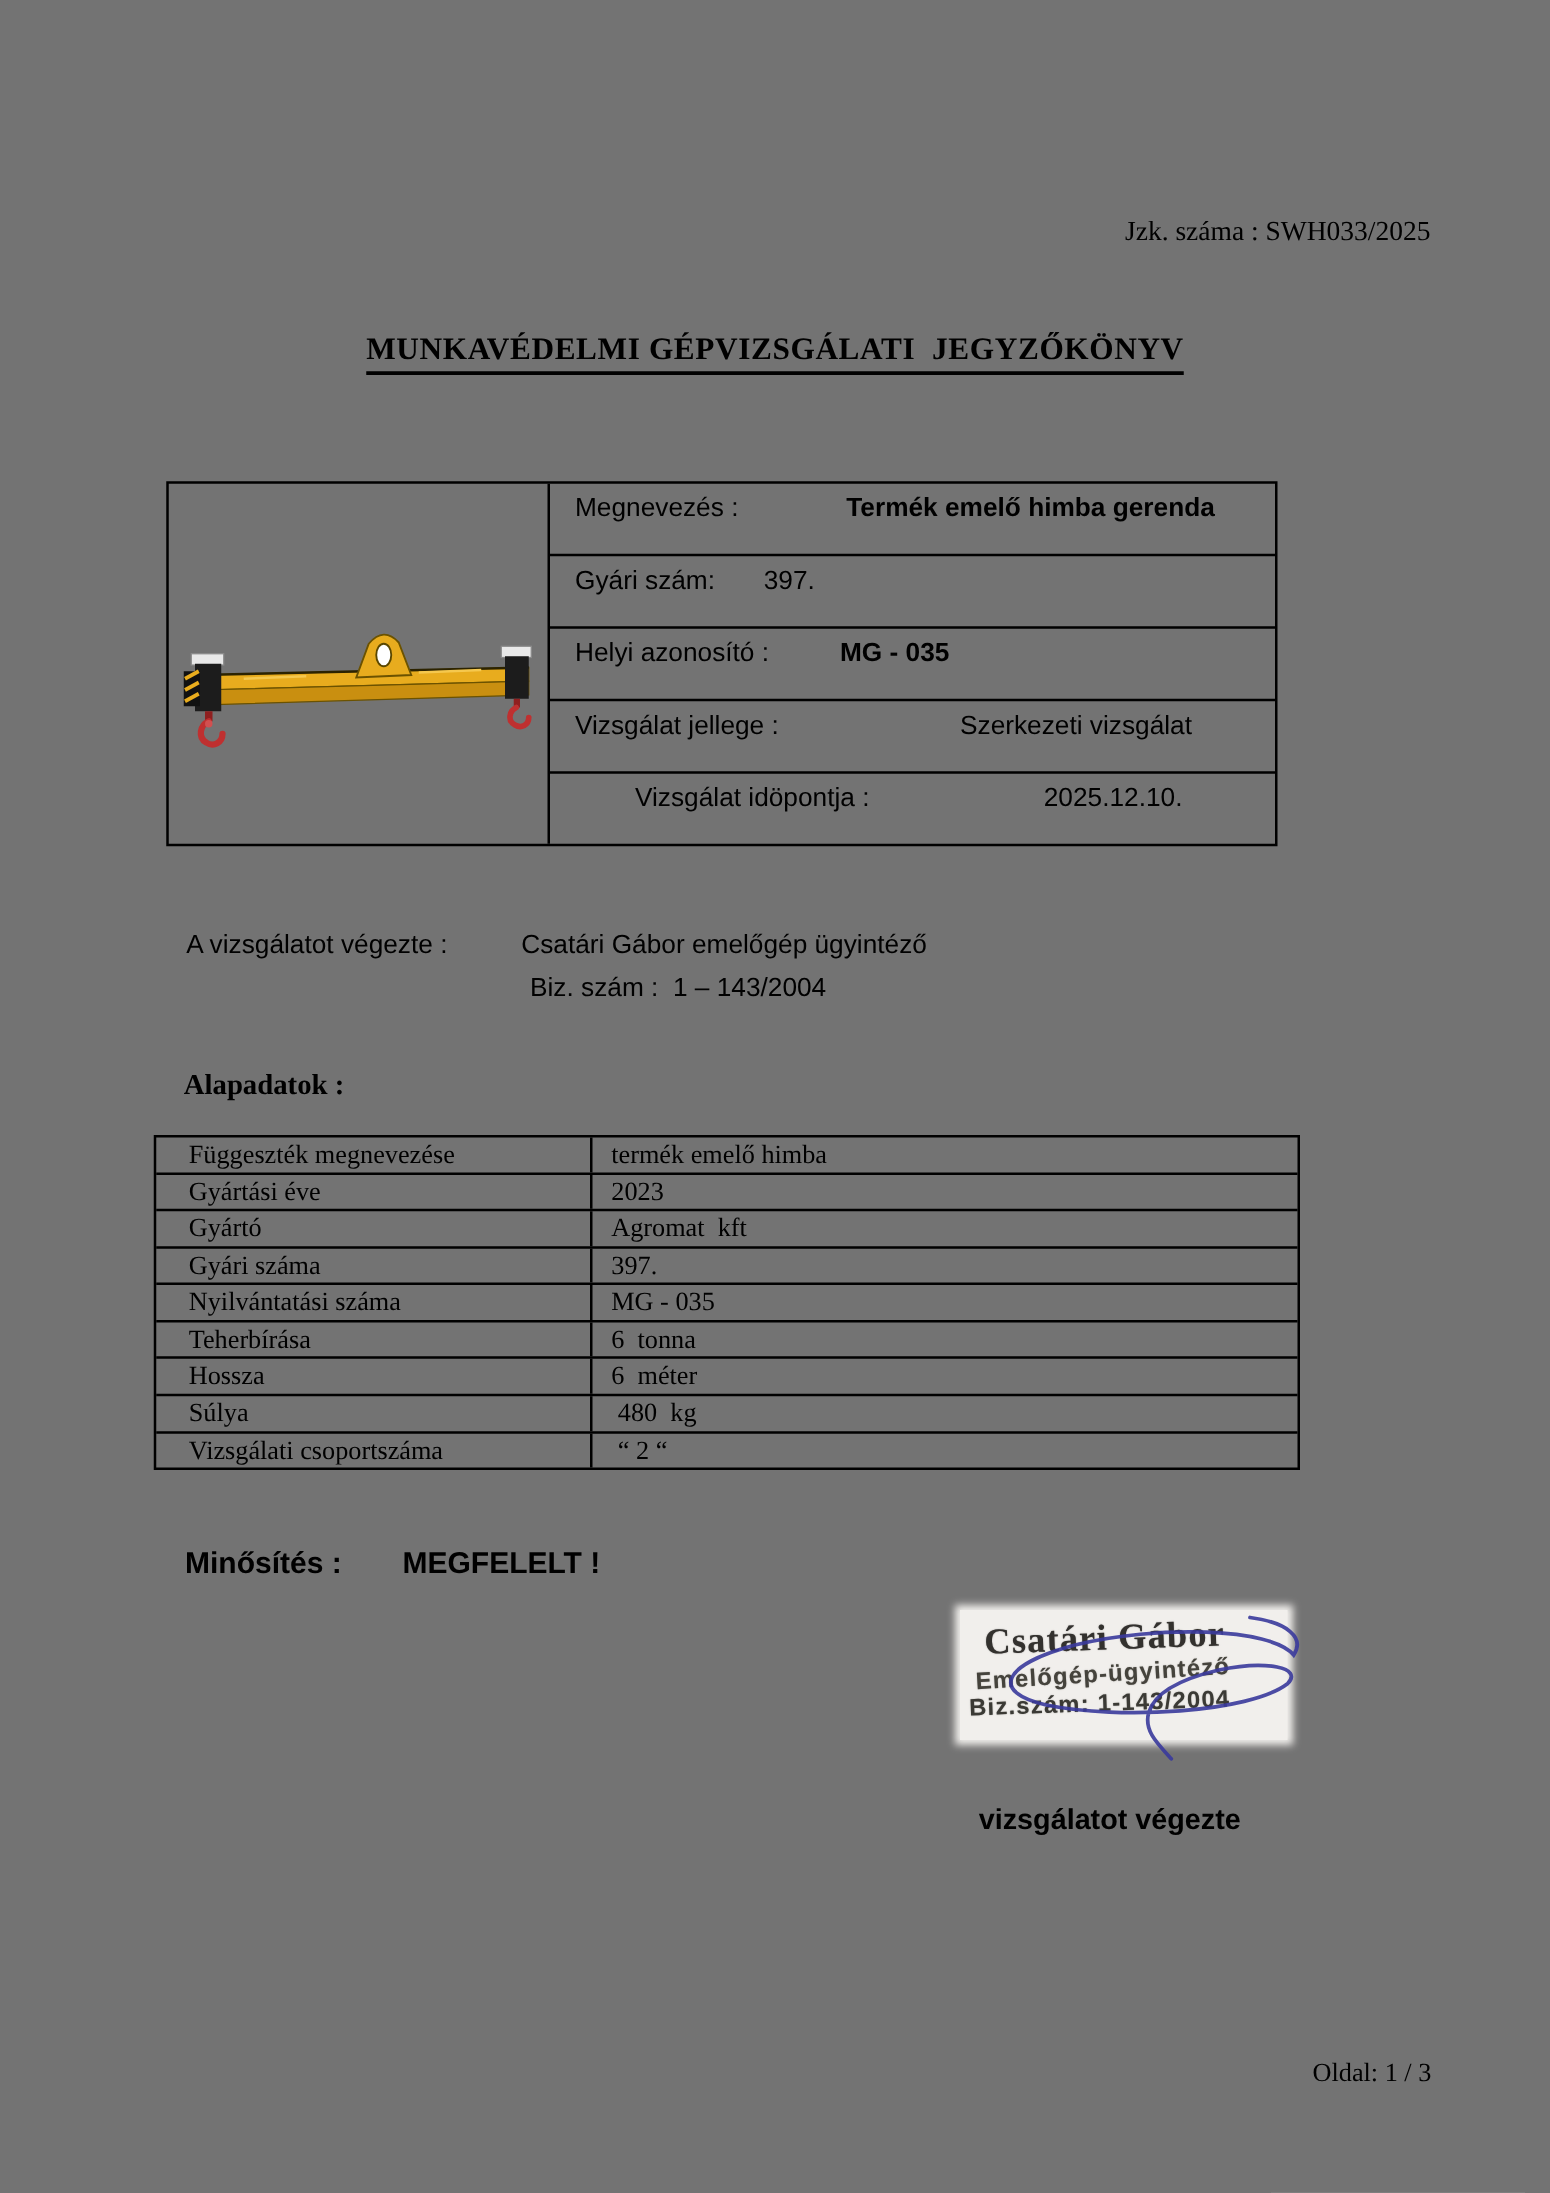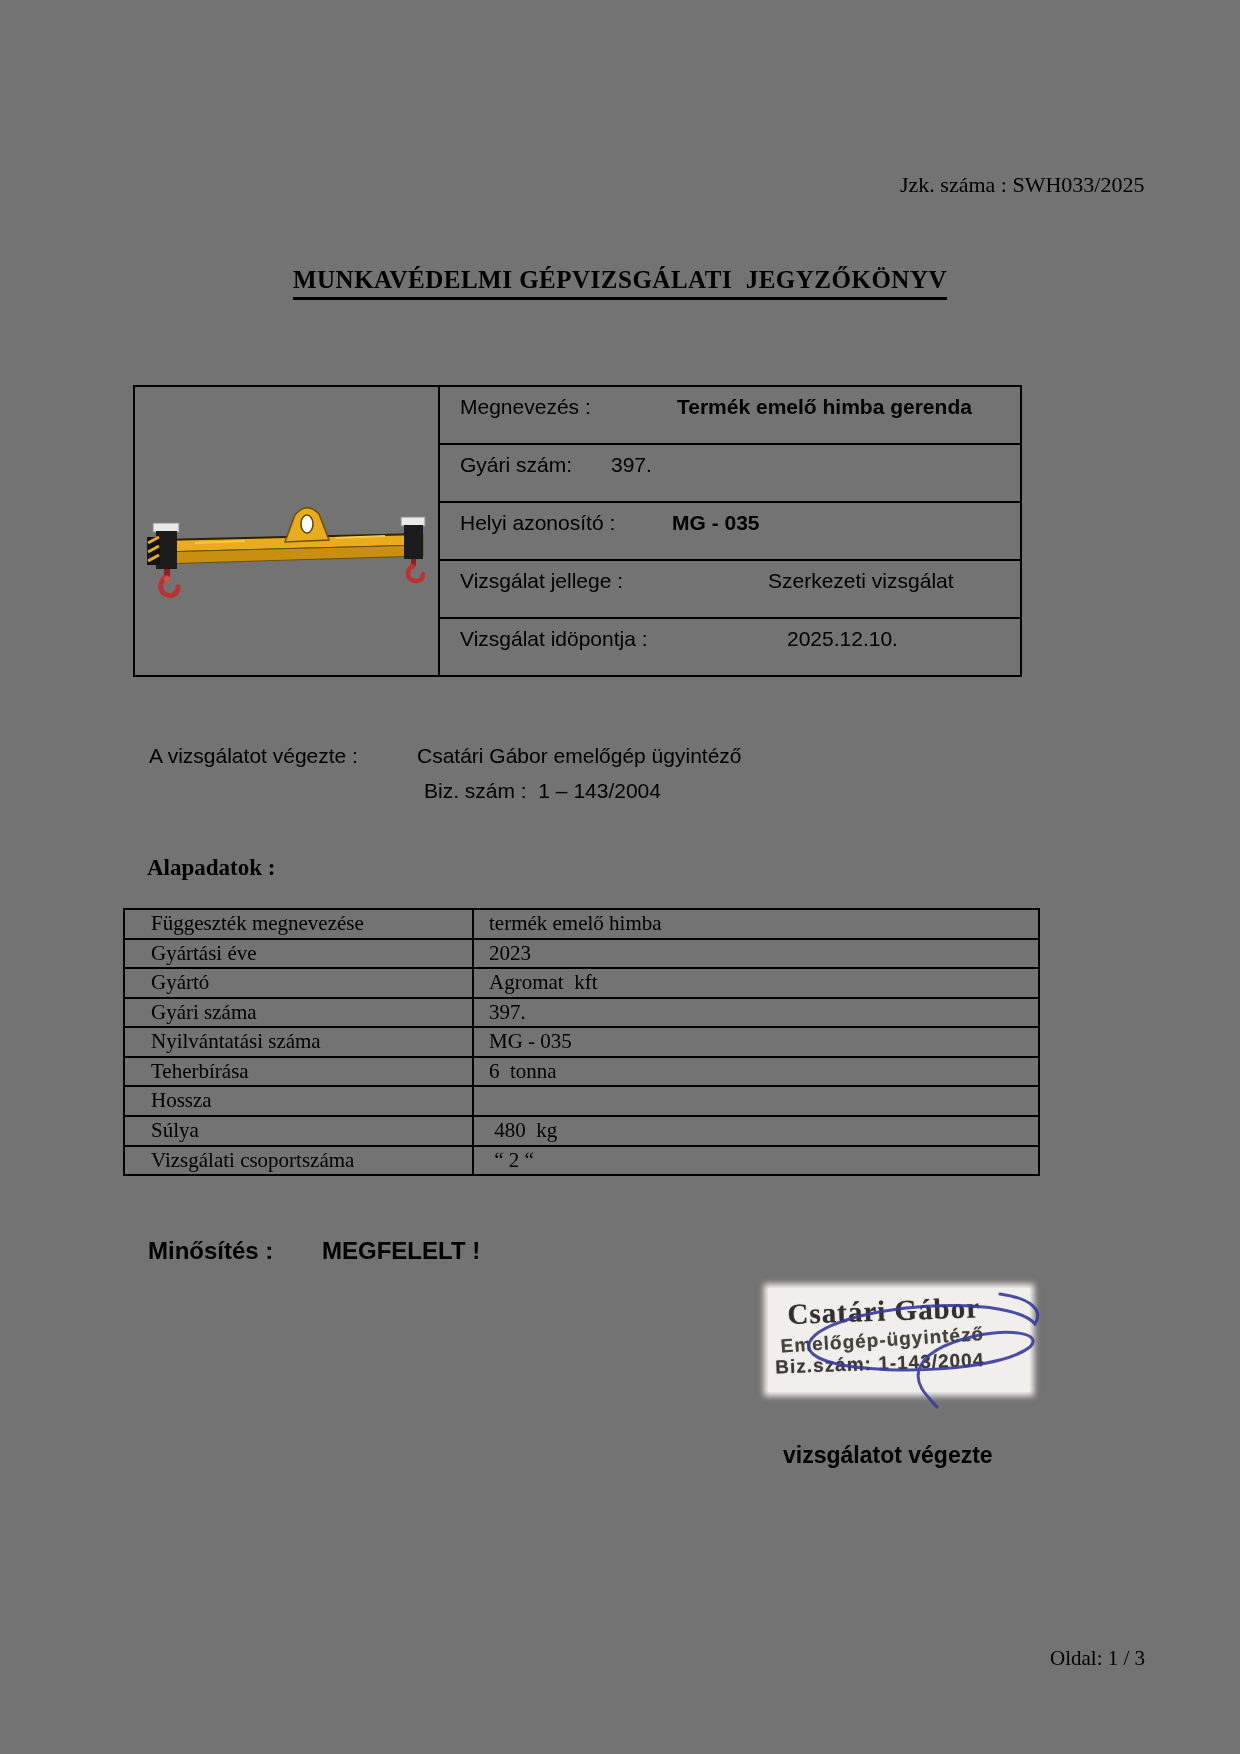--- a/index.html
+++ b/index.html
@@ -48,21 +48,21 @@
     border-right:2px solid #000;
     box-sizing:border-box;
     position:relative;
   }
   .machine-rows{flex:1;display:flex;flex-direction:column;}
   .m-row{
     flex:1;position:relative;
     border-bottom:2px solid #000;
     font-size:21px;
   }
-  .m-row:last-child{border-bottom:none;}
+  .m-row:last-child{border-bottom:none;margin-left:48px;}
   .m-label{position:absolute;left:20px;top:8px;white-space:pre;}
   .m-value{position:absolute;top:8px;white-space:pre;}
   .m-value.bold{font-weight:bold;}
   .v0{left:237px;} .v1{left:171px;} .v2{left:232px;} .v3{left:314px;margin-left:14px;} .v4{left:347px;}
 
   
   .insp-label{left:149px;top:744px;font-size:21px;white-space:pre;}
   .insp-name{left:417px;top:744px;font-size:21px;white-space:pre;}
   .insp-license{left:424px;top:779px;font-size:21px;white-space:pre;}
 
@@ -227,20 +227,21 @@
     <div class="b-row">
       <div class="b-label">Nyilvántatási száma</div>
       <div class="b-value">MG - 035</div>
     </div>
     <div class="b-row">
       <div class="b-label">Teherbírása</div>
       <div class="b-value">6  tonna</div>
     </div>
     <div class="b-row">
       <div class="b-label">Hossza</div>
+      <div class="b-value">6  méter</div>
     </div>
     <div class="b-row">
       <div class="b-label">Súlya</div>
       <div class="b-value"> 480  kg</div>
     </div>
     <div class="b-row">
       <div class="b-label">Vizsgálati csoportszáma</div>
       <div class="b-value"> “ 2 “</div>
     </div>
   </div>

